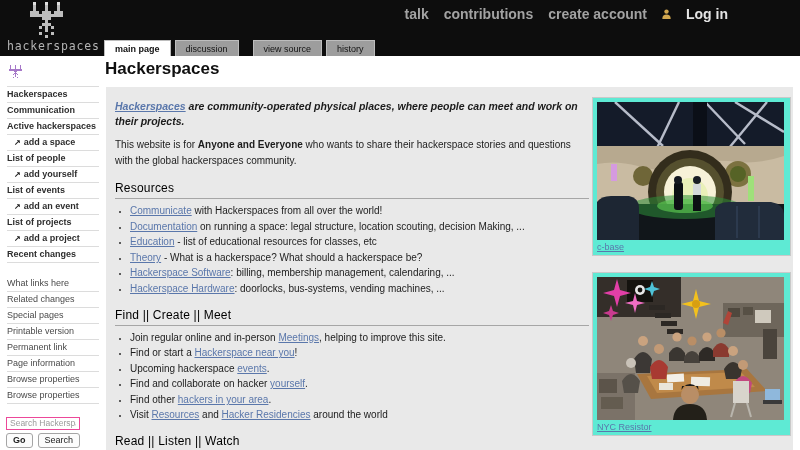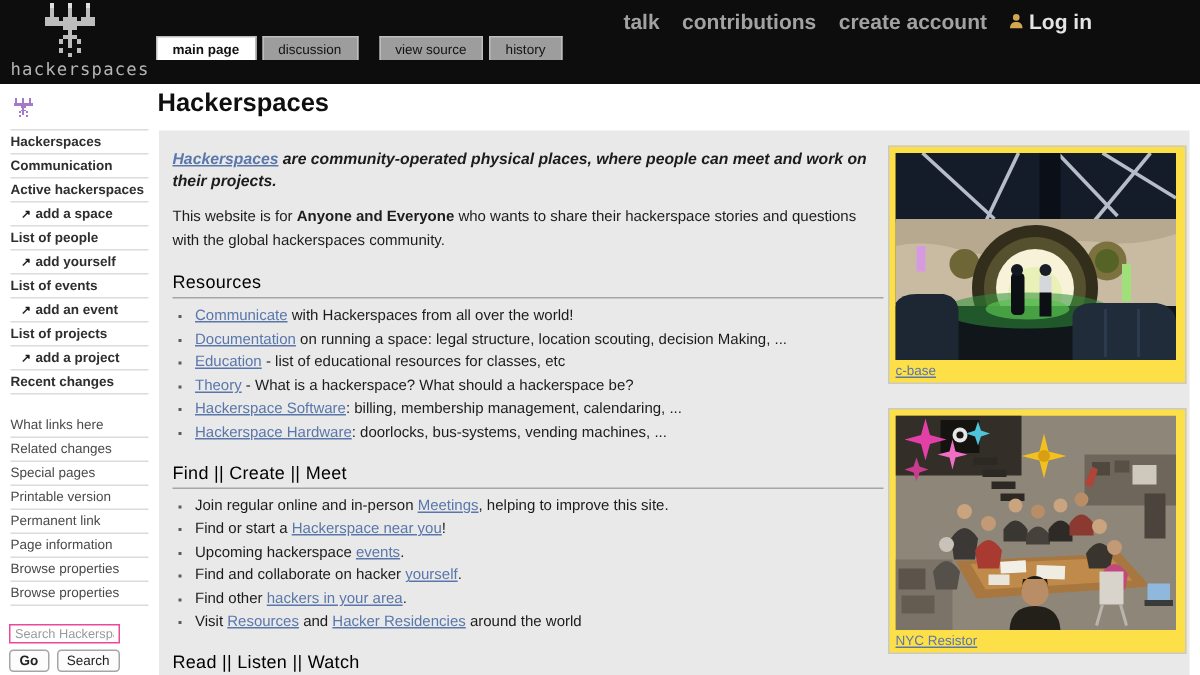--- a/index.html
+++ b/index.html
@@ -6,22 +6,22 @@
   .screen{position:relative;width:800px;height:450px;background:#fff;overflow:hidden;
           font-family:"Liberation Sans",sans-serif;-webkit-font-smoothing:antialiased;}
   
   #header{position:absolute;left:0;top:0;width:800px;height:56px;background:#0d0d0d;}
   #logo-mark{position:absolute;left:27px;top:2px;}
   #logo-text{position:absolute;left:7px;top:39px;font-family:"DejaVu Sans Mono",monospace;
              font-size:11.5px;letter-spacing:0.8px;color:#b4b4b4;}
   #personal{position:absolute;top:6px;right:72px;display:flex;align-items:center;gap:15px;
             font-size:14px;color:#a2a2a2;font-weight:bold;}
   #personal .plink{cursor:pointer;}
-  #login{display:flex;align-items:flex-start;gap:4px;color:#e4e4e4;cursor:pointer;}
-  #tabs{position:absolute;left:104px;bottom:16px;display:flex;align-items:flex-end;}
+  #login{display:flex;align-items:flex-start;gap:15px;color:#e4e4e4;cursor:pointer;}
+  #tabs{position:absolute;left:104px;bottom:0;display:flex;align-items:flex-end;}
   .tab{font-size:9px;line-height:10px;padding:3px 10px 2px;margin-right:4px;background:#9d9d9d;
        color:#121212;border:1px solid #bdbdbd;border-bottom:none;cursor:pointer;white-space:nowrap;}
   .tab.active{background:#ffffff;font-weight:bold;}
   .tab:nth-child(3){margin-left:10px;}
   
   #sidebar{position:absolute;left:0;top:56px;width:106px;bottom:0;background:#fff;}
   #sidebar-logo{margin:9px 0 7px 8px;width:15px;height:14px;}
   ul.side{list-style:none;margin:0;padding:0 0 0 7px;width:92px;}
   ul.side li{border-bottom:1px solid #dcdcdc;padding:3px 0 3px 0;font-size:9px;font-weight:bold;
              color:#2e2e2e;cursor:pointer;line-height:9px;}
@@ -47,21 +47,21 @@
   .text-col{width:474px;}
   a.wl{color:#5a77ab;text-decoration:underline;cursor:pointer;}
   p.intro1{margin:5px 0 9px;font-size:10.5px;font-weight:bold;font-style:italic;line-height:1.4;}
   p.intro2{margin:0 0 4px;font-size:10px;line-height:1.55;}
   .text-col h2{font-size:12px;font-weight:400;color:#000;margin:13px 0 3px;padding-bottom:3px;
                border-bottom:1px solid #a6a6a6;letter-spacing:0.2px;}
   ul.content-list{margin:5px 0 2px;padding-left:15px;list-style:square;font-size:10px;}
   ul.content-list li{margin:2.5px 0;line-height:1.3;color:#1c1c1c;}
   ul.content-list li::marker{color:#5c5c5c;font-size:8px;}
   
-  .thumb{position:absolute;left:486px;width:199px;background:#fde047;border:1px solid #c9c9c9;
+  .thumb{position:absolute;left:486px;width:199px;background:#5eead4;border:1px solid #c9c9c9;
          padding:4px 4px 3px;box-sizing:border-box;cursor:pointer;}
   #thumb-cbase{top:10px;}
   #thumb-nyc{top:185px;}
   .thumb-img{width:187px;display:block;}
   .thumb-img svg{display:block;width:100%;height:100%;}
   .thumb-caption{font-size:9px;margin-top:2px;}
 </style>
 </head>
 <body>
 

